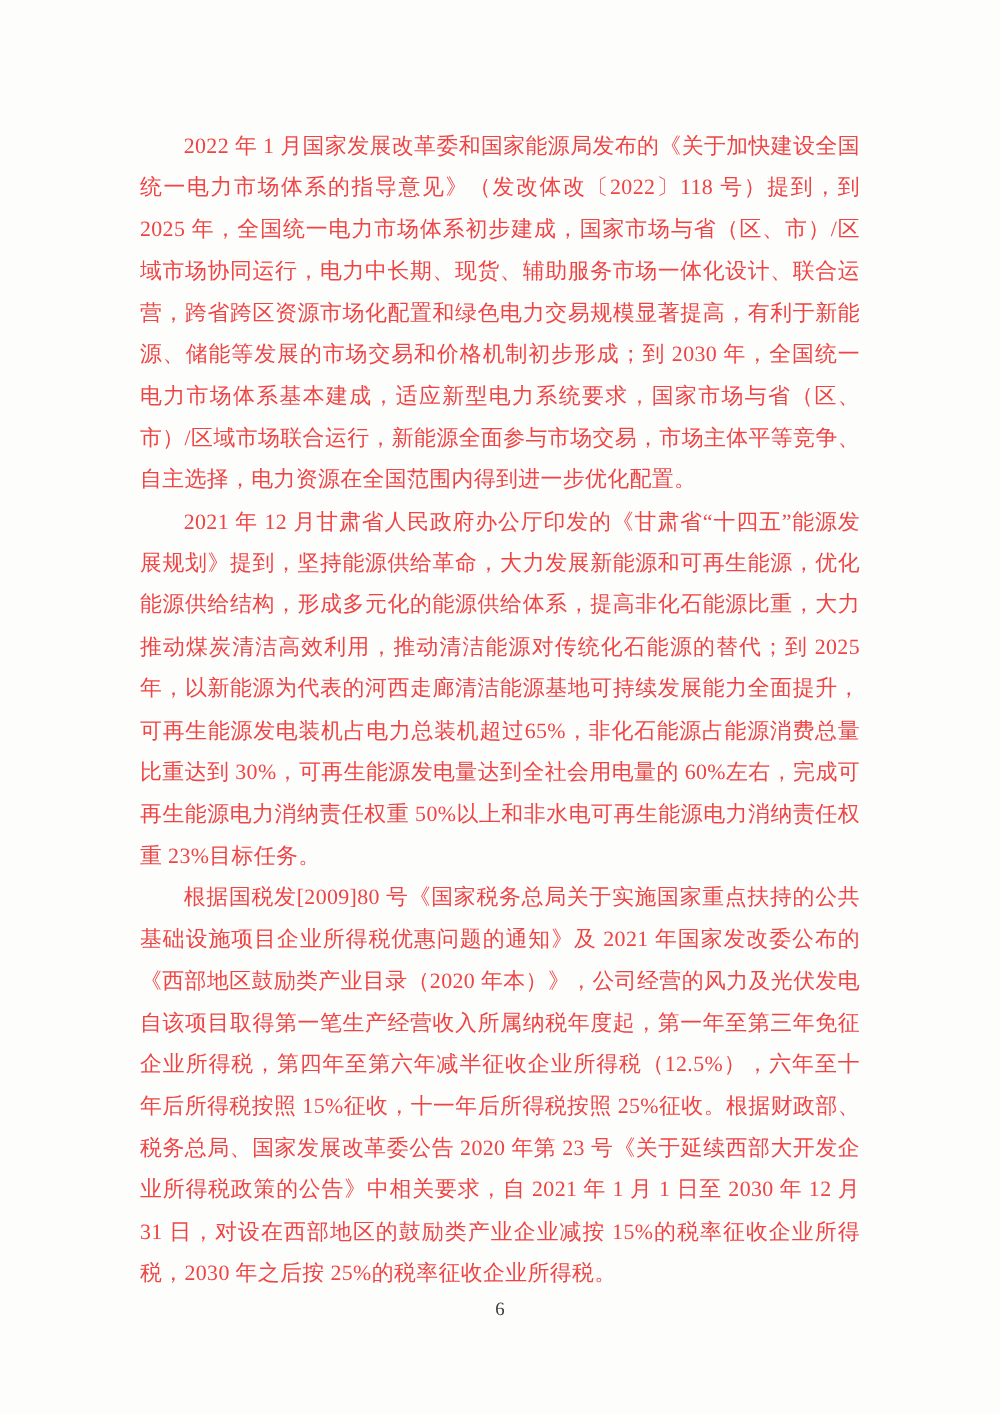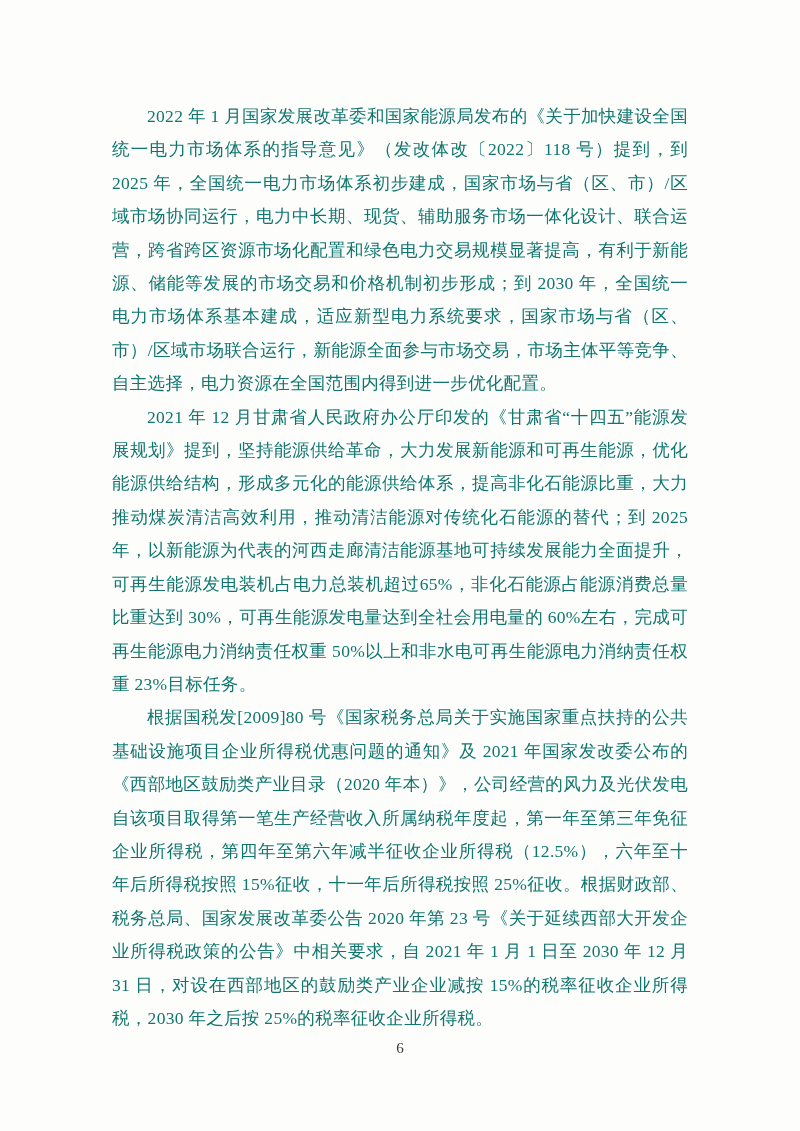--- a/index.html
+++ b/index.html
@@ -20,21 +20,21 @@
     top: 0;
     width: 800px;
     height: 1131px;
     background: #fdfdfc;
   }
   .text-block {
     position: absolute;
     left: 112px;
     top: 100px;
     width: 576px;
-    color: #0f766e;
+    color: #ef4444;
     font-size: 17.5px;
     line-height: 33.4px;
     text-align: justify;
     text-justify: inter-ideograph;
     letter-spacing: 0.3px;
   }
   .para {
     margin: 0;
     padding: 0;
     text-indent: 2em;

